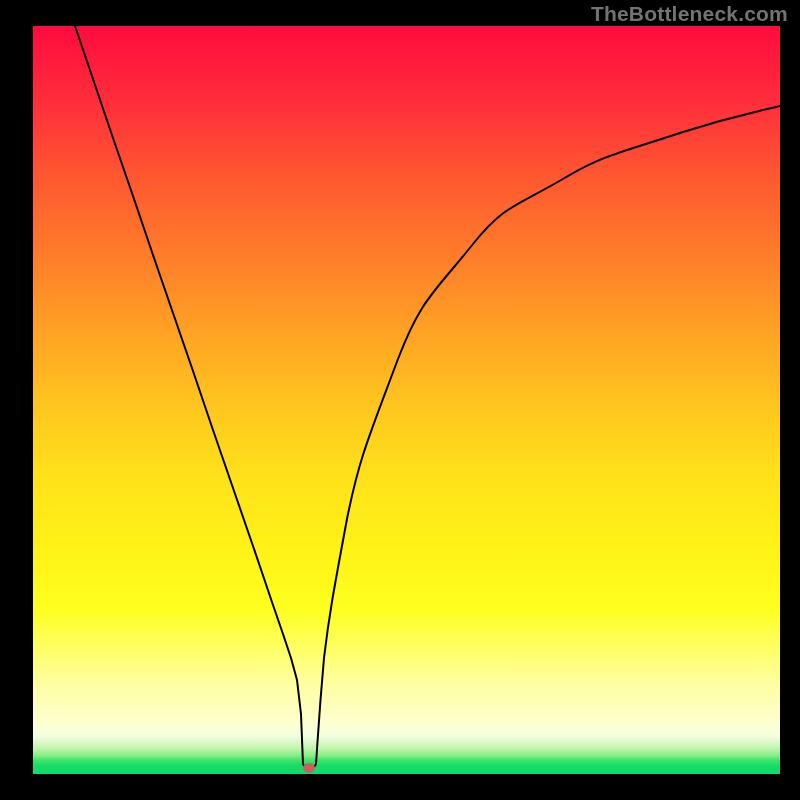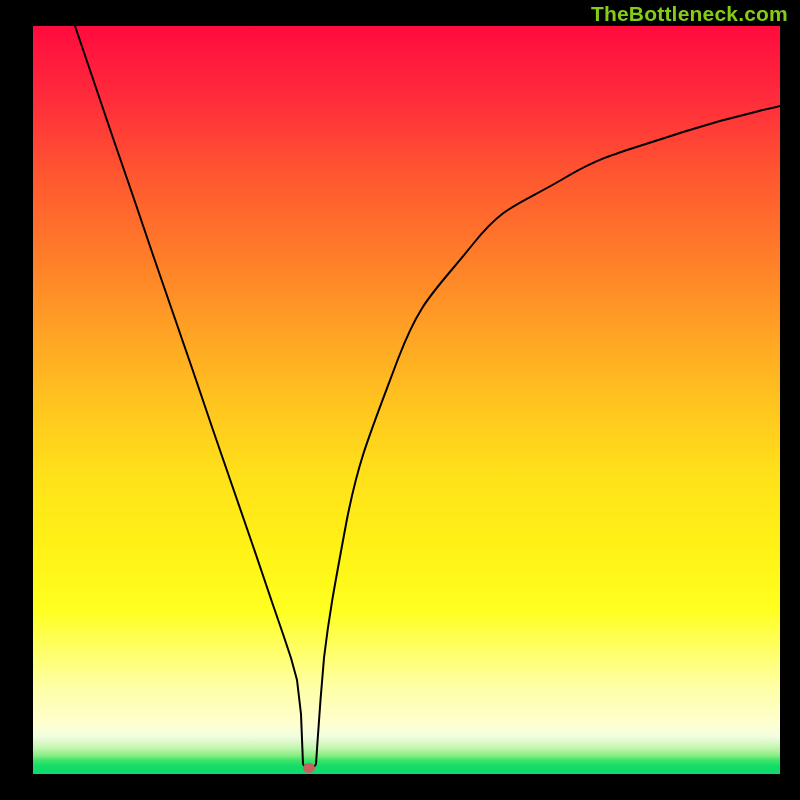--- a/index.html
+++ b/index.html
@@ -15,21 +15,21 @@
     width: 800px;
     height: 800px;
   }
   .watermark {
     position: absolute;
     top: 2px;
     right: 12px;
     font-family: Arial, Helvetica, sans-serif;
     font-size: 21px;
     font-weight: bold;
-    color: #84cc16;
+    color: #737373;
     letter-spacing: 0.2px;
     z-index: 3;
   }
   .plot-area {
     position: absolute;
     left: 33px;
     top: 26px;
     width: 747px;
     height: 748px;
     

